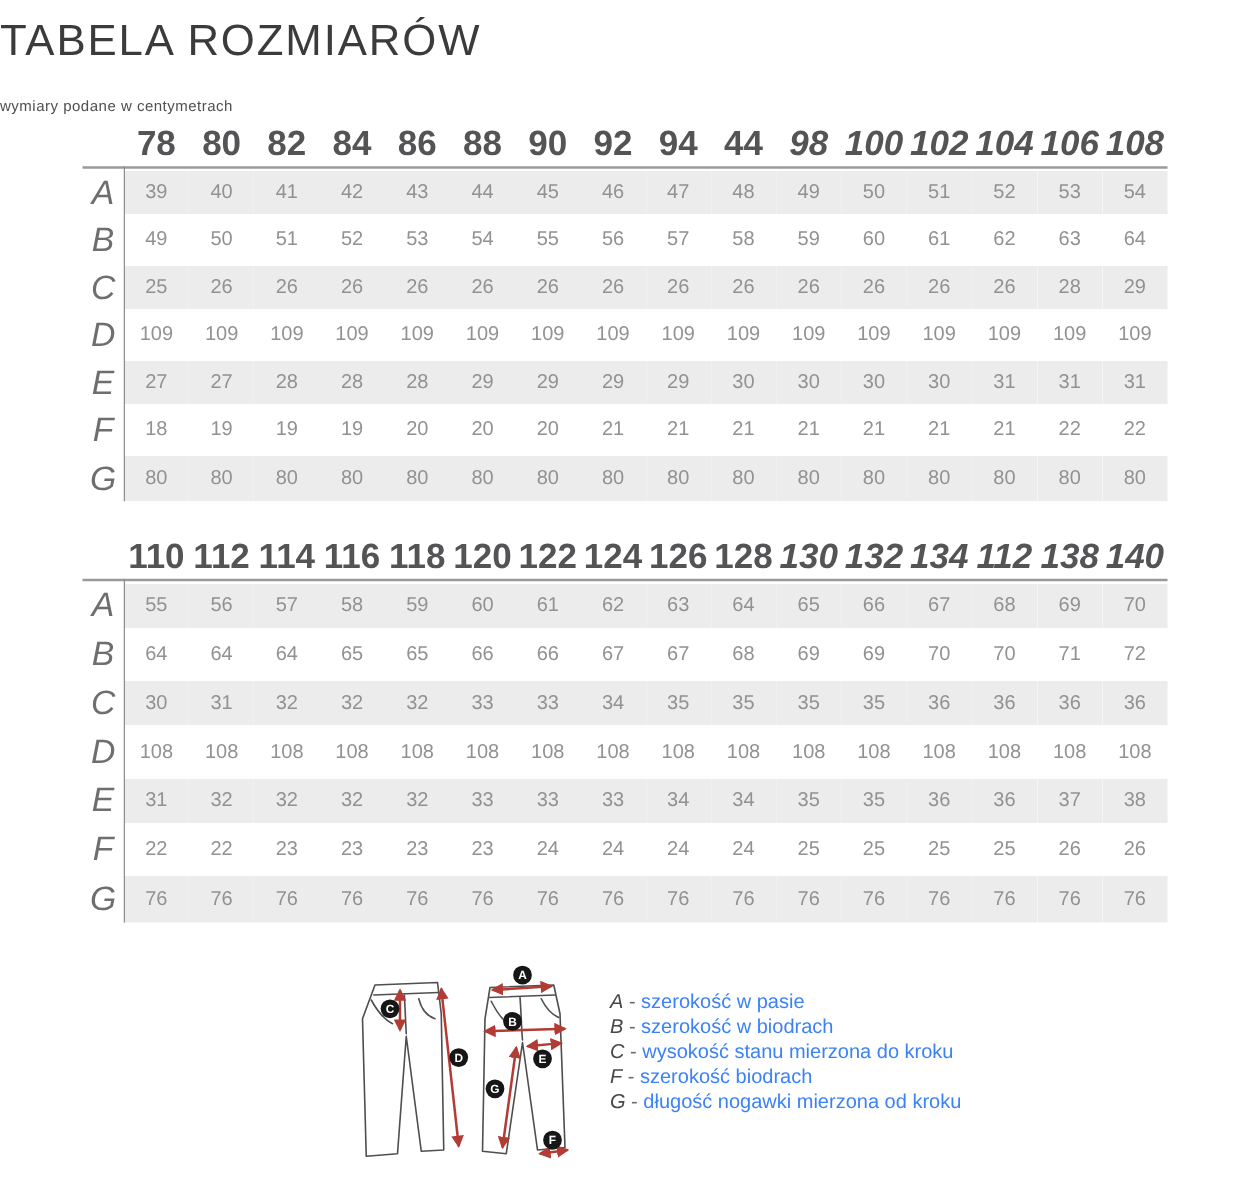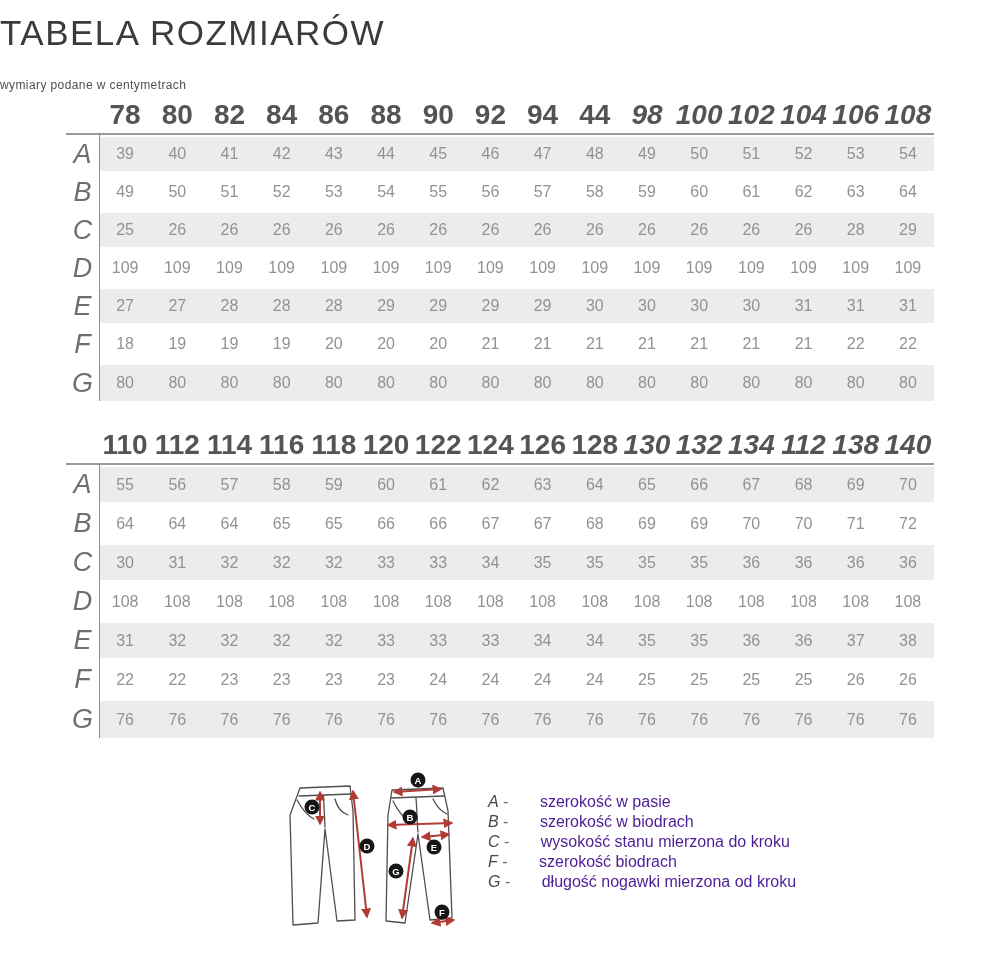--- a/index.html
+++ b/index.html
@@ -56,21 +56,21 @@
     font-family:"Liberation Sans", sans-serif;
     font-size:9.5px; font-weight:bold; fill:#ffffff;
     text-anchor:middle;
   }
 
   
   .legend { position:absolute; left:488px; top:792px; width:340px; }
   .legend-item { font-size:16px; line-height:20px; color:#6b6b6b; white-space:nowrap; }
   .legend-letter { font-style:italic; color:#474747; }
   .legend-sep { color:#6b6b6b; }
-  .legend-text { color:#4c1d95;margin-left:27px; }
+  .legend-text { color:#3b82f6; }
 </style>
 </head>
 <body>
 
 <div class="header">
   <div class="title">TABELA ROZMIARÓW</div>
   <div class="subtitle">wymiary podane w centymetrach</div>
 </div>
 
 <div class="table-wrap" id="table1">

